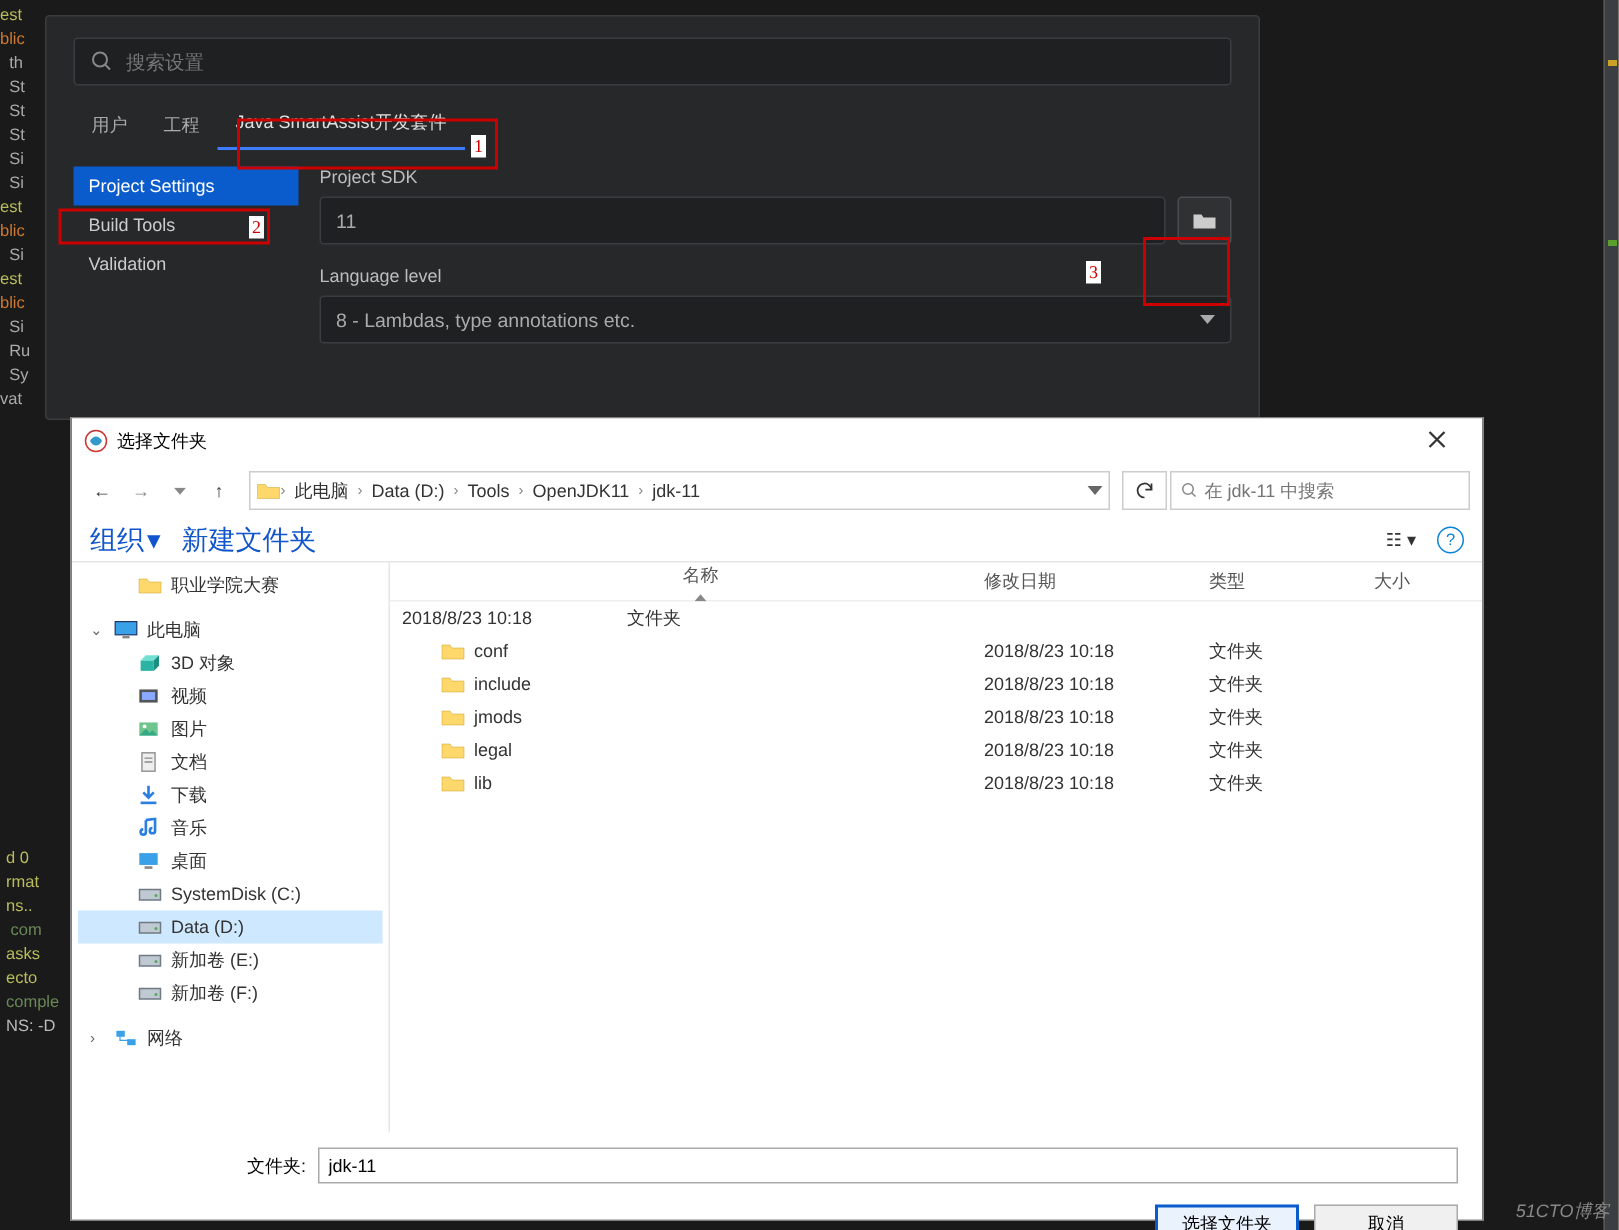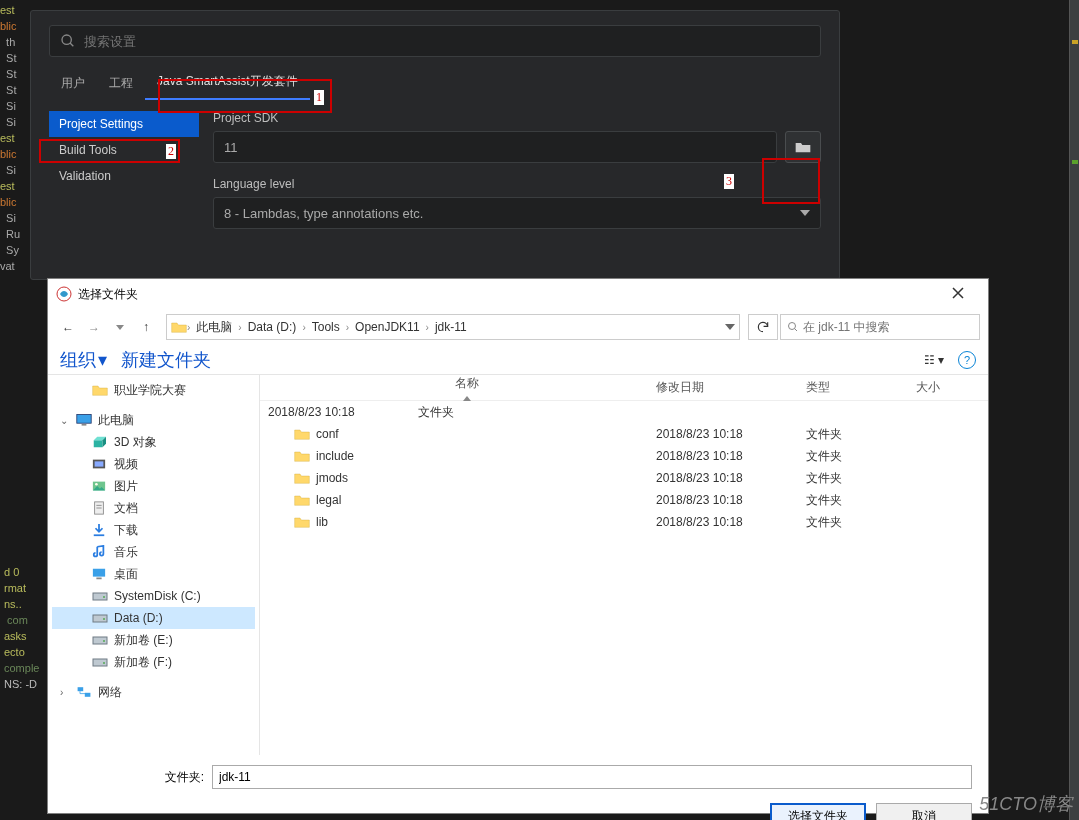--- a/index.html
+++ b/index.html
@@ -80,21 +80,21 @@
 .list-row { display: flex; height: 22px; align-items: center; font-size: 12px; color: #333; cursor: pointer; }
 .list-row .col { padding: 0 8px; display: flex; align-items: center; gap: 6px; }
 .list-row .folder-ico { width: 16px; height: 14px; }
 .fd-footer { padding: 10px 16px; display: flex; flex-direction: column; gap: 10px; }
 .fd-footer .row { display: flex; align-items: center; gap: 8px; }
 .fd-footer .lbl2 { width: 140px; text-align: right; font-size: 12px; }
 .fd-footer .fname { flex: 1; height: 24px; border: 1px solid #aaa; padding: 0 6px; font-size: 12px; }
 .fd-footer .btns { display: flex; justify-content: flex-end; gap: 10px; position: relative; padding-top: 4px; }
 .fd-footer .btn { min-width: 96px; height: 26px; border: 1px solid #aaa; background: #f0f0f0; font-size: 12px; cursor: pointer; }
 .fd-footer .btn.primary { border: 2px solid #0a5bcc; background: #eaf2fd; }
-.watermark { position: absolute; right: 6px; bottom: 4px; color: #888; font-size: 18px; font-style: italic; }
+.watermark { position: absolute; right: 6px; bottom: 4px; color: #888; font-size: 12px; font-style: italic; }
 
 
 svg.folder path { fill: #ffd86b; stroke: #c9a227; stroke-width: 0.5; }
 svg.drive rect { fill: #bfc9d1; stroke: #6f7a84; }
 </style>
 </head>
 <body>
 
 <div class="bg-code" id="bgTop">
     <span class="kw2">est</span>

